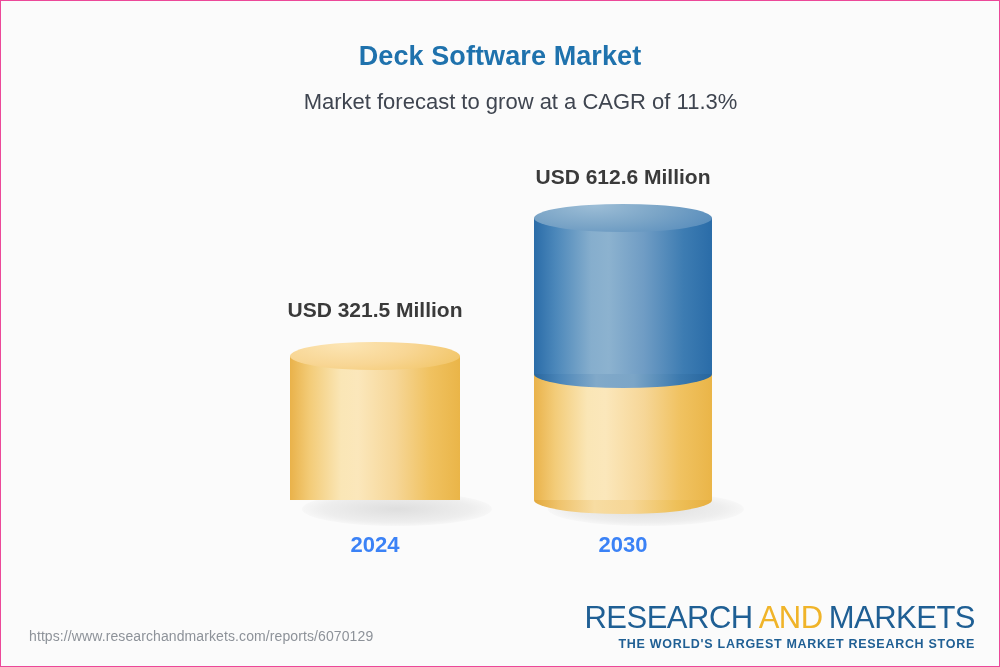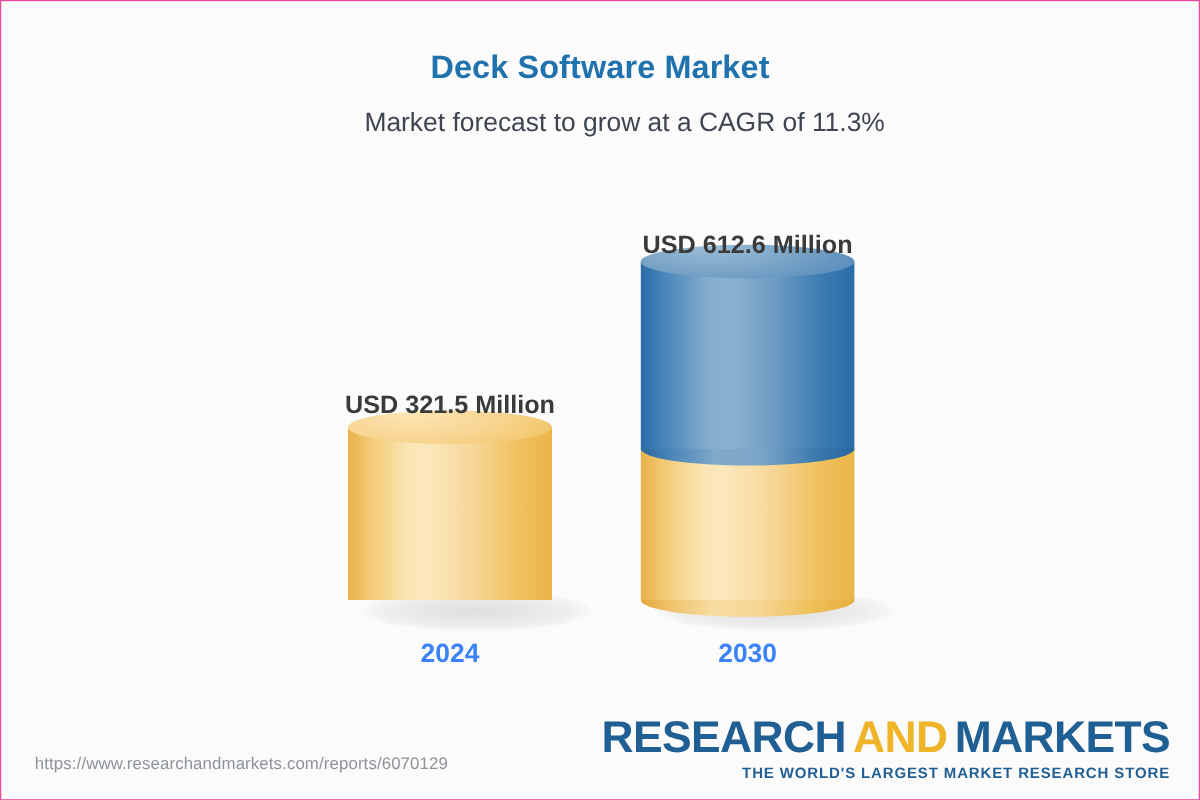--- a/index.html
+++ b/index.html
@@ -54,21 +54,20 @@
     height: 600px;
   }
 
   .value-label {
     position: absolute;
     font-size: 21px;
     font-weight: bold;
     color: #3a3a3a;
     white-space: nowrap;
     text-align: center;
-    margin-top: 28px;
   }
 
   #value-label-0 { left: 259px; top: 297px; width: 230px; }
   #value-label-1 { left: 507px; top: 164px; width: 230px; }
 
   .category-label {
     position: absolute;
     font-size: 22px;
     font-weight: bold;
     color: #3b82f6;
@@ -234,22 +233,22 @@
   }
 
   #logo {
     position: absolute;
     right: 24px;
     bottom: 16px;
     text-align: right;
     line-height: 1;
   }
   #logo-wordmark {
-    font-size: 37px;
-    font-weight: bold;
+    font-size: 31px;
+    font-weight: normal;
     letter-spacing: -0.5px;
     white-space: nowrap;
   }
   .logo-blue { color: #1f5f94; }
   .logo-gold { color: #f0b429; }
   #logo-tagline {
     margin-top: 5px;
     font-size: 12.5px;
     font-weight: bold;
     color: #1f5f94;

